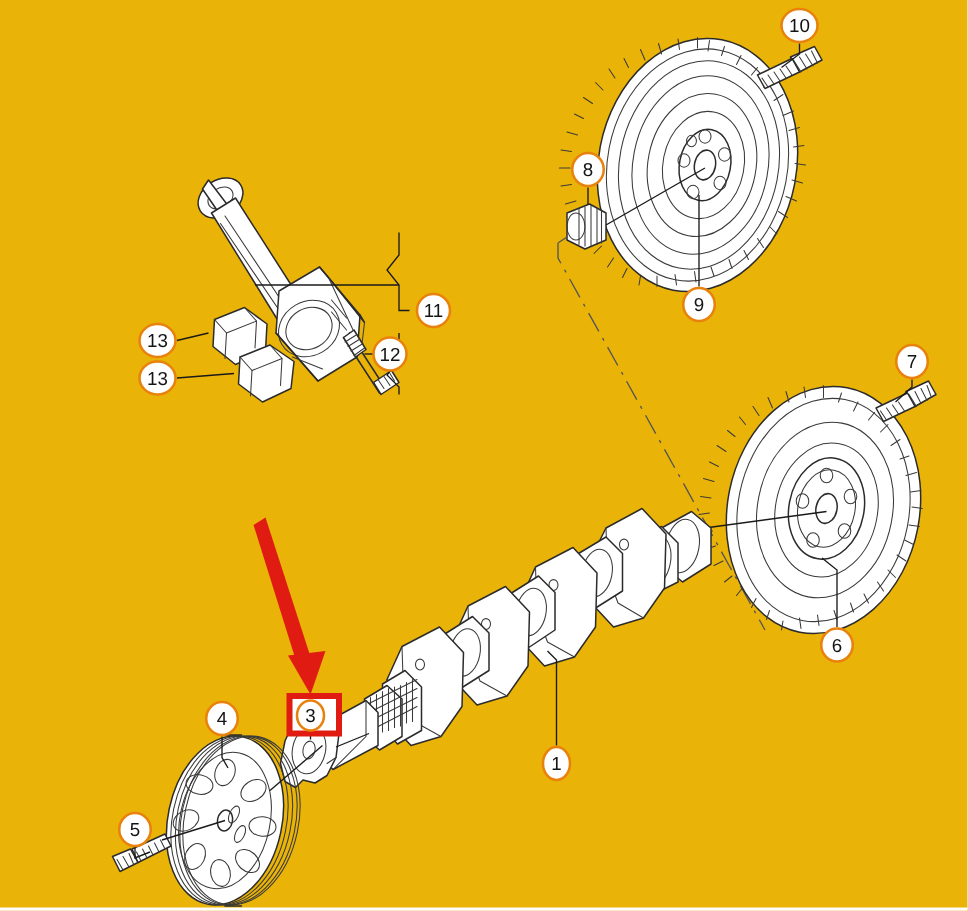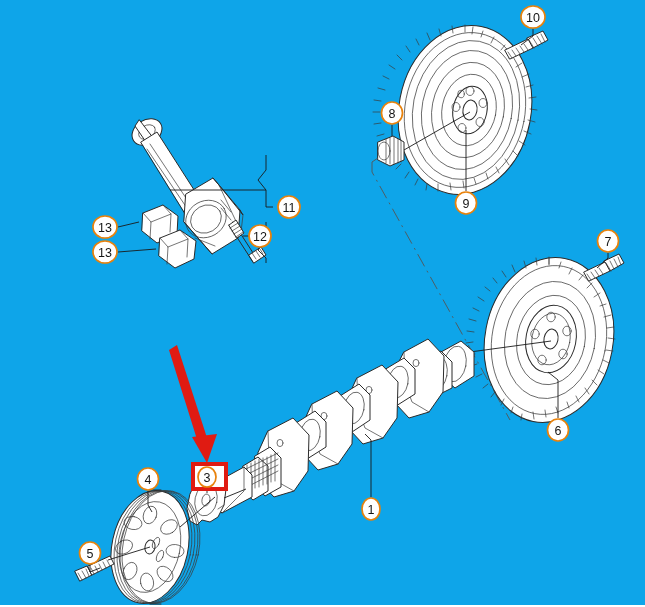--- a/index.html
+++ b/index.html
@@ -10,21 +10,21 @@
   body {
     width: 645px;
     height: 607px;
     font-family: "Liberation Sans", sans-serif;
     overflow: hidden;
   }
   #diagram-root {
     position: relative;
     width: 645px;
     height: 605px;
-    background: #0ea5e9;
+    background: #eab308;
   }
   #parts-svg {
     position: absolute;
     top: 0;
     left: 0;
     width: 645px;
     height: 607px;
   }
   .ln {
     fill: none;

